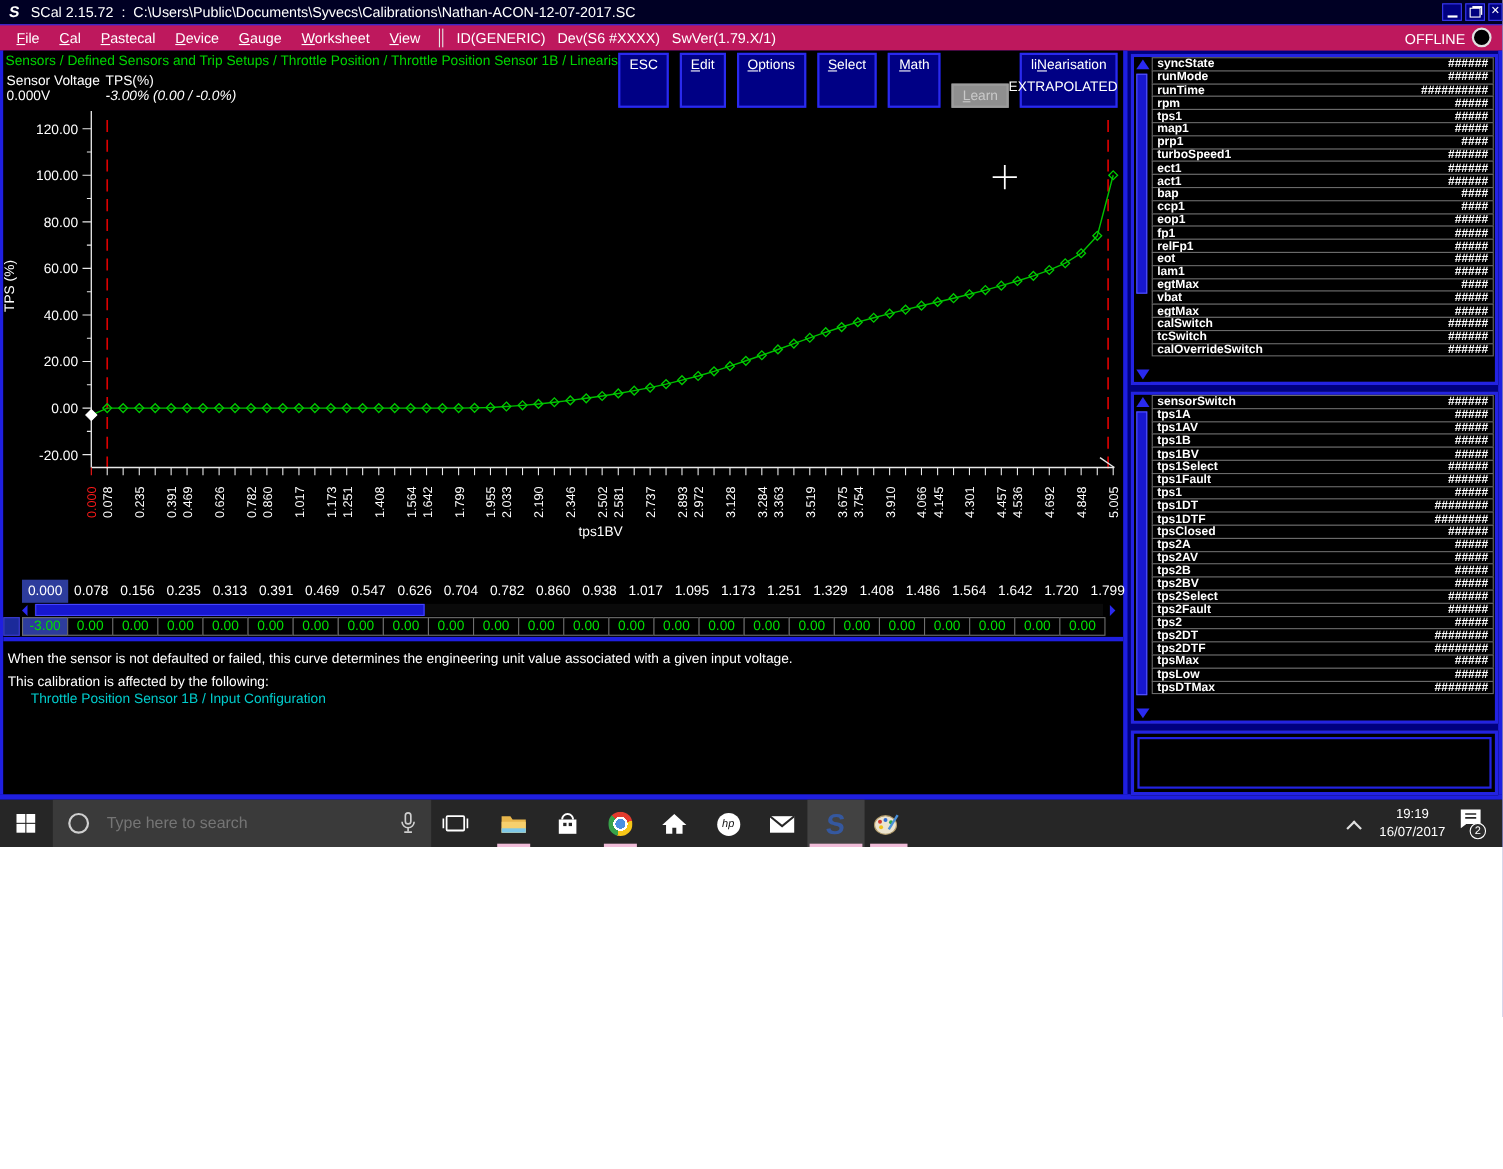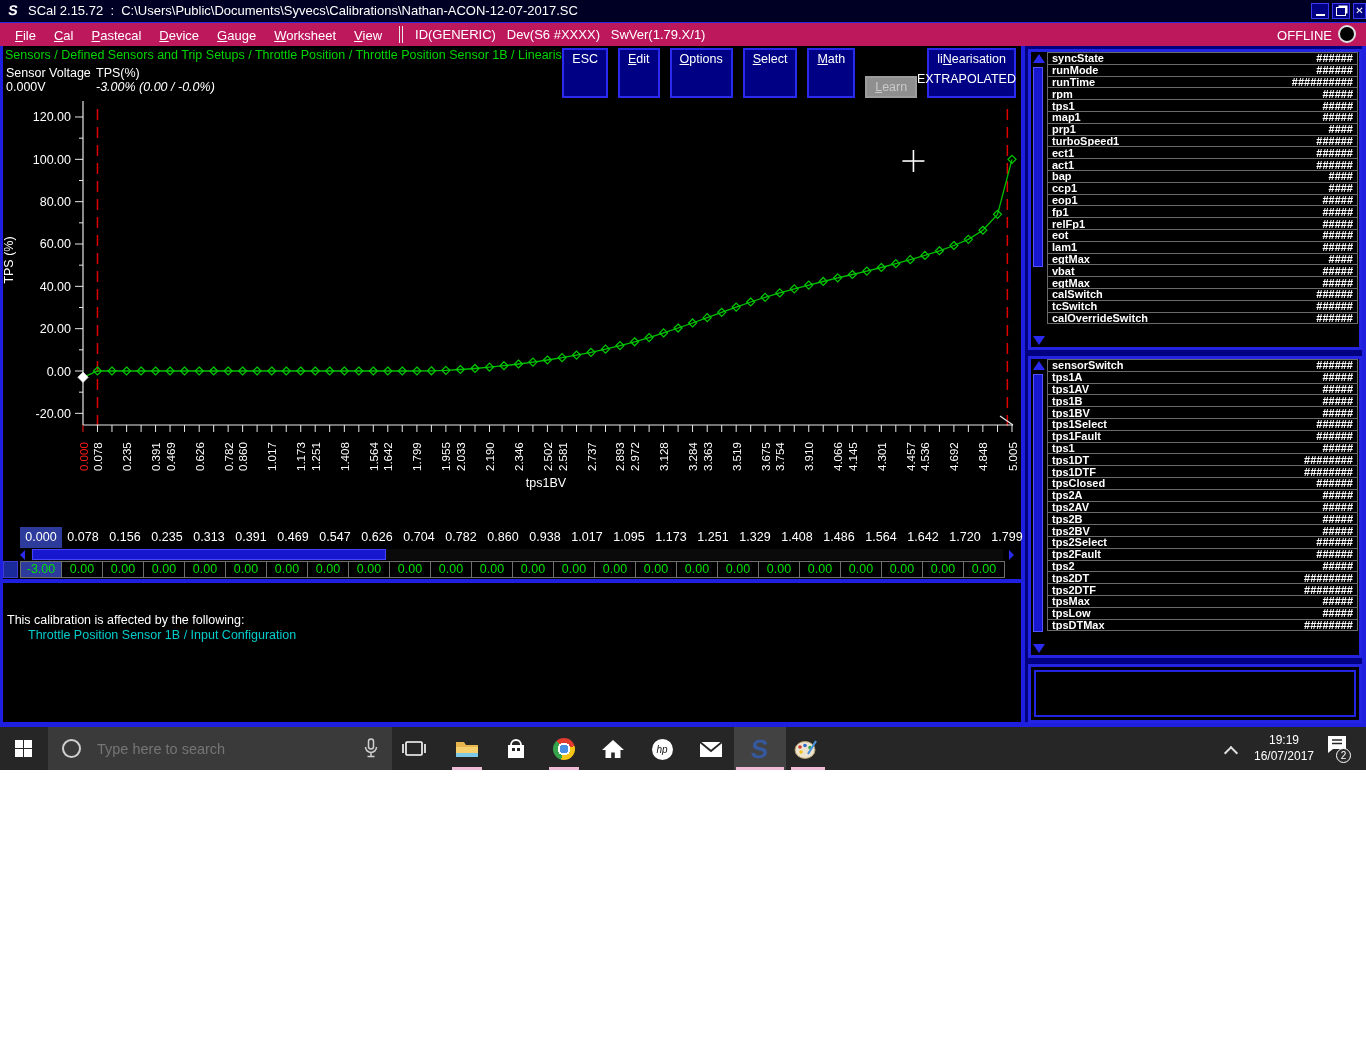--- a/index.html
+++ b/index.html
@@ -436,20 +436,21 @@
         <div class="td">0.00</div>
         <div class="td">0.00</div>
         <div class="td">0.00</div>
         <div class="td">0.00</div>
         <div class="td">0.00</div>
         <div class="td">0.00</div>
         <div class="td">0.00</div>
       </div>
     <div id="hsep" class="abs"></div>
 
+    <div id="desc1" class="abs desc">When the sensor is not defaulted or failed, this curve determines the engineering unit value associated with a given input voltage.</div>
     <div id="desc2" class="abs desc">This calibration is affected by the following:</div>
     <div id="desc-link" class="abs">Throttle Position Sensor 1B / Input Configuration</div>
   </div>
 
   <div id="panel1" class="panel">
     <div class="scrollstrip">
       <div class="tri up"></div>
       <div class="sthumb"></div>
       <div class="tri down"></div>
     </div>

